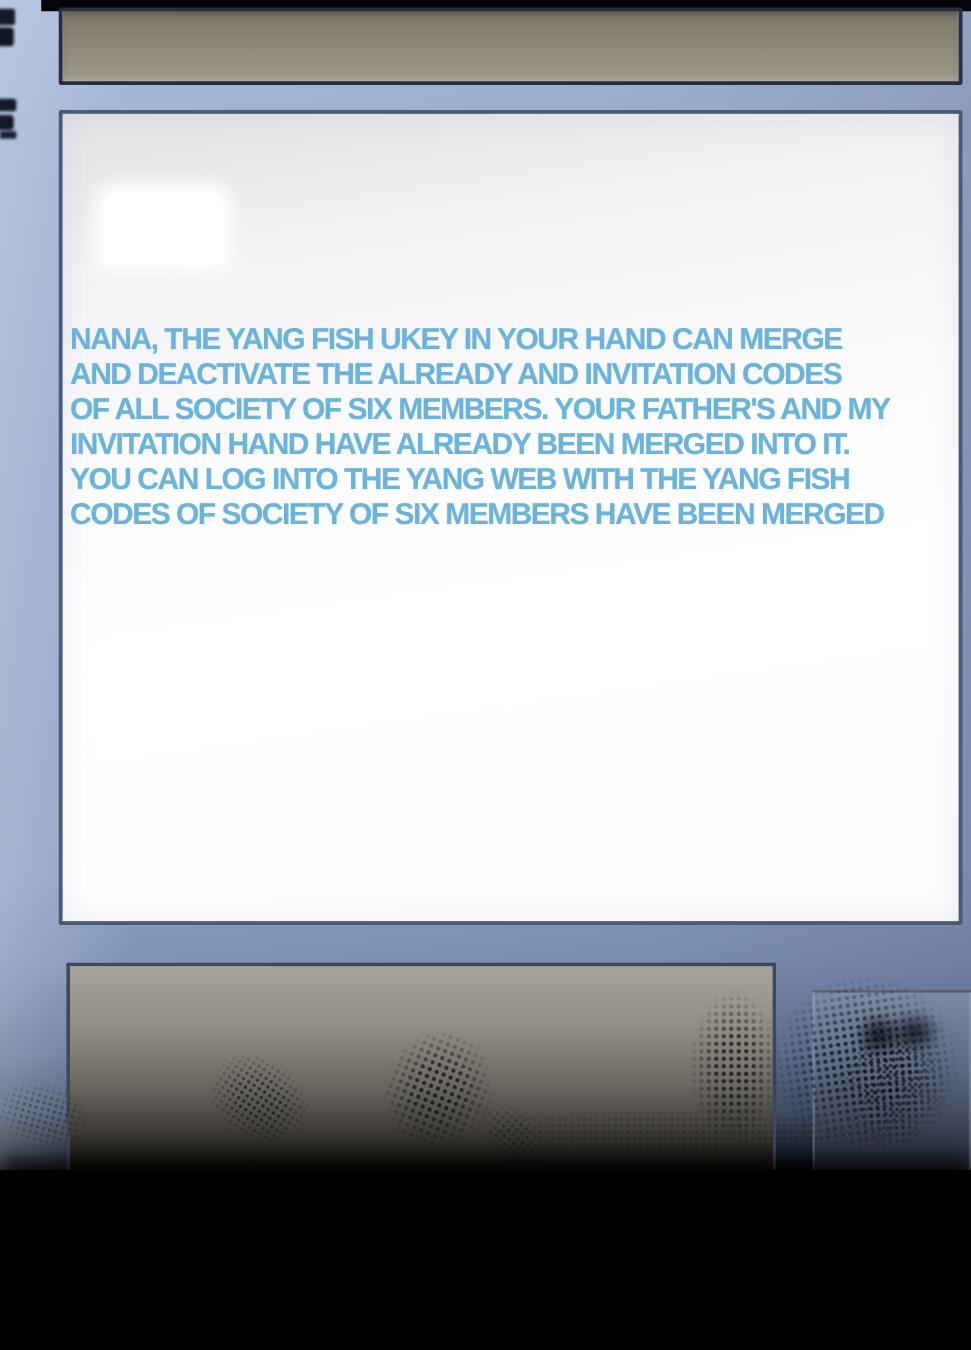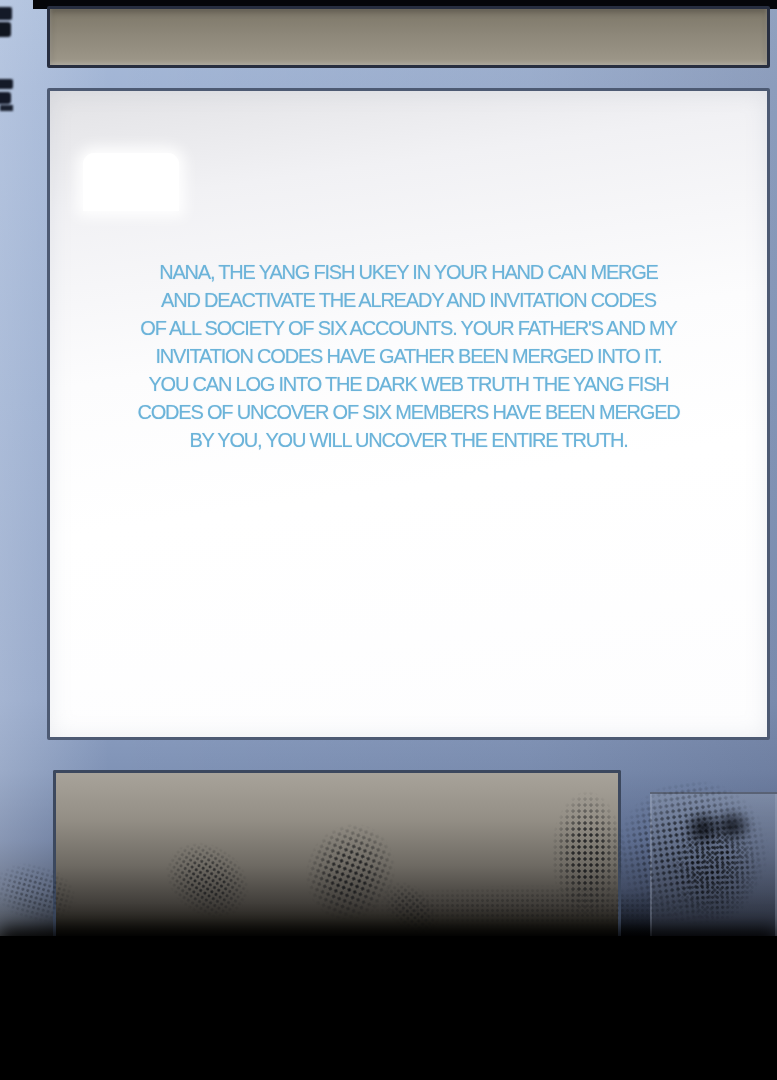--- a/index.html
+++ b/index.html
@@ -36,22 +36,22 @@
     background:linear-gradient(172deg,#e2e2e5 0%,#f1f1f4 16%,#fcfcfd 40%,#ffffff 60%,#fdfdfe 100%);
     box-shadow:inset 0 0 22px rgba(130,140,160,.15);
   }
   .note-tab{
     position:absolute;left:33px;top:62px;width:96px;height:58px;
     background:#ffffff;border-radius:11px 11px 0 0;
     box-shadow:0 0 14px 6px rgba(255,255,255,.95);
   }
   .message{position:absolute;left:6px;right:6px;top:167px;}
   .msg-line{
-    height:28px;line-height:28px;text-align:center;white-space:nowrap;
-    font-size:20px;font-weight:normal;letter-spacing:-1.2px;color:#6bb3d9;
+    height:28px;line-height:28px;text-align:left;white-space:nowrap;
+    font-size:24px;font-weight:bold;letter-spacing:-1.2px;color:#6bb3d9;
     text-shadow:0 0 1px rgba(107,179,217,.45);
   }
   
   .bottom-panel{
     position:absolute;left:53px;top:770px;width:562px;height:168px;
     border:3px solid #3c485e;border-bottom:none;border-radius:2px 2px 0 0;
     background:linear-gradient(180deg,#a8a39a 0%,#938e85 28%,#6e6a63 55%,#403d39 78%,#15140f 95%,#060605 100%);
   }
   
   .side-box{
@@ -93,25 +93,24 @@
   <div class="glyph-frag frag1"></div>
   <div class="glyph-frag frag2"></div>
 
   <div class="top-bar"></div>
 
   <div class="note-card">
     <div class="note-tab"></div>
     <div class="message">
       <div class="msg-line">NANA, THE YANG FISH UKEY IN YOUR HAND CAN MERGE</div>
       <div class="msg-line">AND DEACTIVATE THE ALREADY AND INVITATION CODES</div>
-      <div class="msg-line">OF ALL SOCIETY OF SIX ACCOUNTS. YOUR FATHER'S AND MY</div>
-      <div class="msg-line">INVITATION CODES HAVE GATHER BEEN MERGED INTO IT.</div>
-      <div class="msg-line">YOU CAN LOG INTO THE DARK WEB TRUTH THE YANG FISH</div>
-      <div class="msg-line">CODES OF UNCOVER OF SIX MEMBERS HAVE BEEN MERGED</div>
-      <div class="msg-line">BY YOU, YOU WILL UNCOVER THE ENTIRE TRUTH.</div>
+      <div class="msg-line">OF ALL SOCIETY OF SIX MEMBERS. YOUR FATHER'S AND MY</div>
+      <div class="msg-line">INVITATION HAND HAVE ALREADY BEEN MERGED INTO IT.</div>
+      <div class="msg-line">YOU CAN LOG INTO THE YANG WEB WITH THE YANG FISH</div>
+      <div class="msg-line">CODES OF SOCIETY OF SIX MEMBERS HAVE BEEN MERGED</div>
     </div>
   </div>
 
   <div class="bottom-panel"></div>
 
   <div class="side-box">
     <div class="ink-blob"></div>
   </div>
 
   <div class="dots" style="left:150px;top:835px;width:115px;height:90px;transform:rotate(33deg);"></div>

